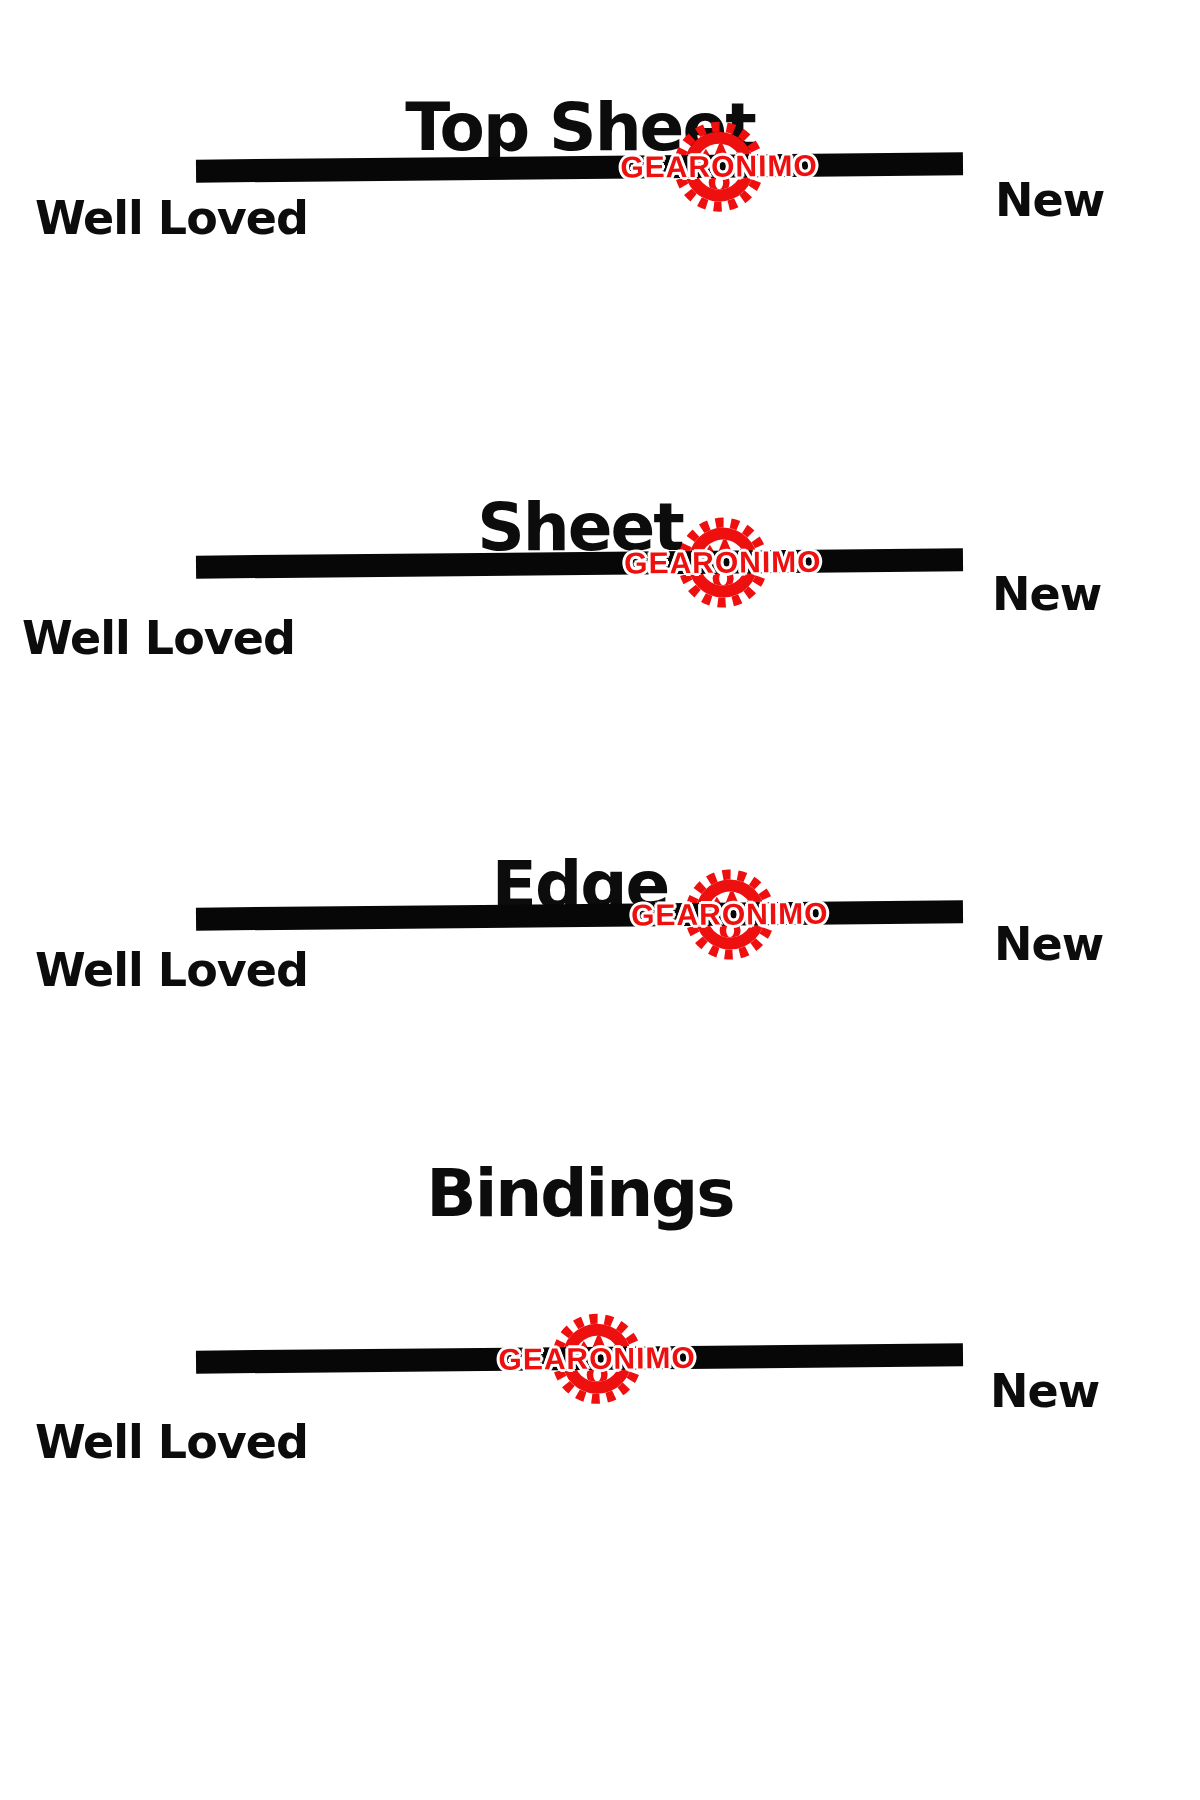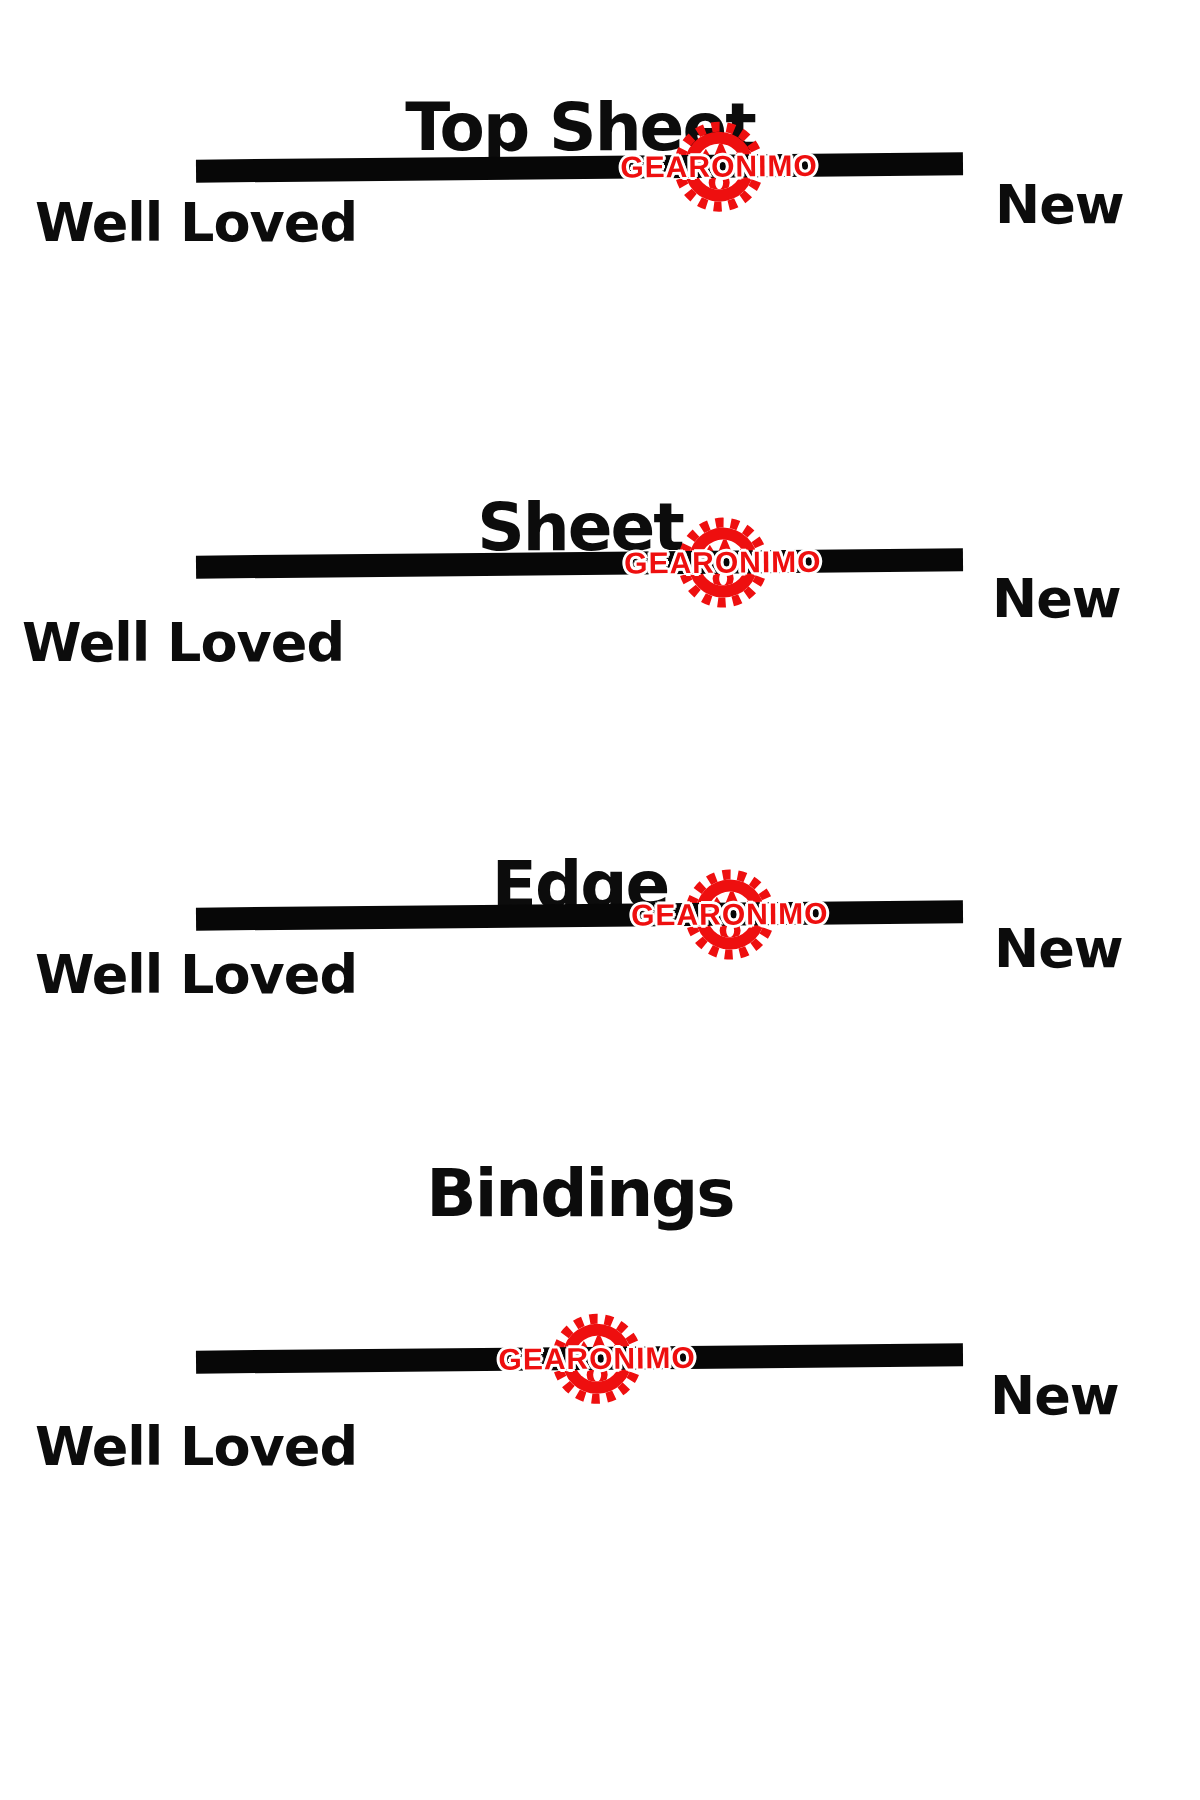--- a/index.html
+++ b/index.html
@@ -35,21 +35,21 @@
   .logo-text{
     position:absolute; top:50%; transform:translate(-50%,-50%); z-index:3; left:50%;
     font-family:"Liberation Sans", sans-serif; font-weight:800; font-size:30px;
     letter-spacing:1px; color:#ee0f0f; white-space:nowrap;
     text-shadow:
       -3px 0 0 #fff, 3px 0 0 #fff, 0 -3px 0 #fff, 0 3px 0 #fff,
       -2px -2px 0 #fff, 2px -2px 0 #fff, -2px 2px 0 #fff, 2px 2px 0 #fff;
   }
 
   .label{
-    position:absolute; font-size:54px; font-weight:600; letter-spacing:-1px;
+    position:absolute; font-size:46px; font-weight:600; letter-spacing:-1px;
     line-height:1.15; color:#0c0c0c; white-space:nowrap;
   }
   .s1 .label-left{left:35px;  top:192px}
   .s1 .label-right{left:995px; top:174px}
   .s2 .label-left{left:22px;  top:612px}
   .s2 .label-right{left:992px; top:568px}
   .s3 .label-left{left:35px;  top:944px}
   .s3 .label-right{left:994px; top:918px}
   .s4 .label-left{left:35px;  top:1416px}
   .s4 .label-right{left:990px; top:1365px}

